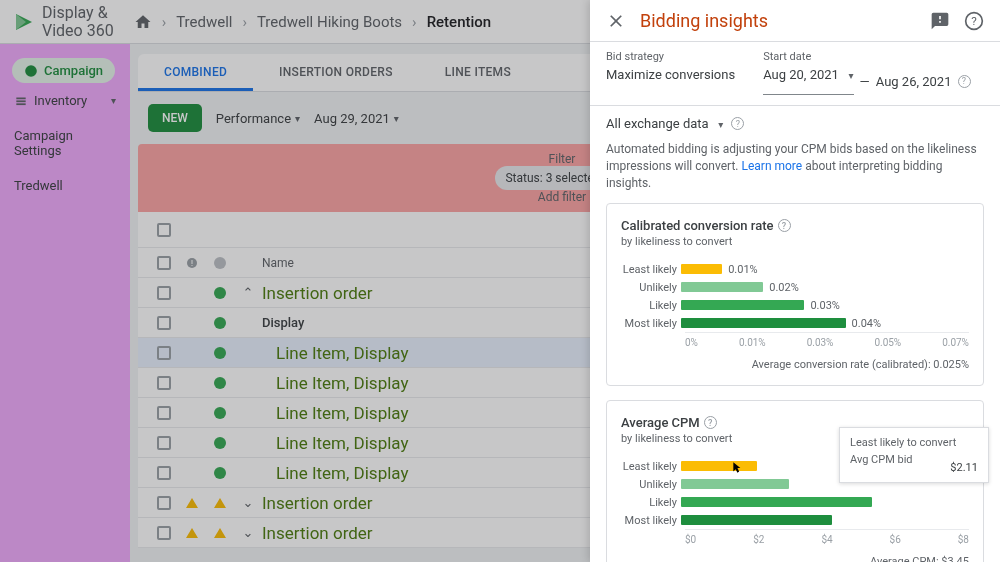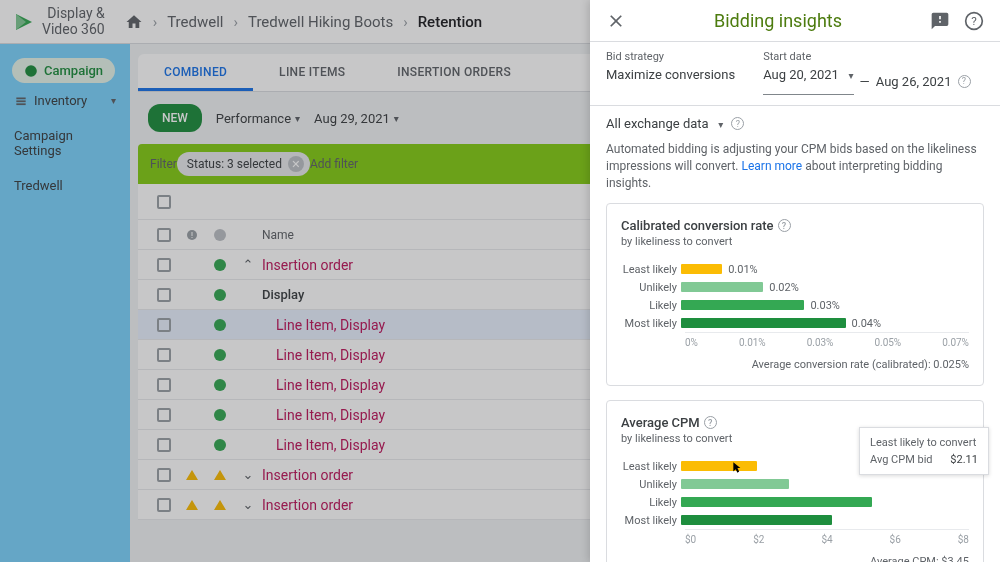--- a/index.html
+++ b/index.html
@@ -3,67 +3,67 @@
 <meta charset="utf-8">
 <style>
 * { margin: 0; padding: 0; box-sizing: border-box; font-family: 'Roboto', Arial, sans-serif; }
 body { width: 1000px; height: 562px; overflow: hidden; background: #fff; position: relative; color: #3c4043; font-size: 13px; }
 .overlay { position: absolute; inset: 0; background: rgba(32,33,36,0.25); z-index: 5; }
 
 
 .topbar { height: 44px; display: flex; align-items: center; padding: 0 12px; background: #fff; border-bottom: 1px solid #dadce0; }
 .logo { display: flex; align-items: center; gap: 6px; }
 .logo-tri { width: 24px; height: 24px; }
-.logo-txt { font-size: 14px; color: #5f6368; line-height: 1.1; text-align: right; }
+.logo-txt { font-size: 16px; color: #5f6368; line-height: 1.1; }
 .crumbs { display: flex; align-items: center; gap: 10px; margin-left: 20px; color: #5f6368; font-size: 15px;}
 .crumbs .sep { color: #9aa0a6; }
 .crumbs .home { fill: #5f6368; }
 .crumbs .last { color: #202124; font-weight: 500;}
 
 
-.leftnav { position: absolute; top: 44px; left: 0; bottom: 0; width: 130px; background: #7dd3fc; padding-top: 14px; }
+.leftnav { position: absolute; top: 44px; left: 0; bottom: 0; width: 130px; background: #f0abfc; padding-top: 14px; }
 .nav-pill { display: inline-flex; align-items: center; gap: 6px; background: #e6f4ea; color: #1e8e3e; border-radius: 14px; padding: 5px 12px; margin-left: 12px; font-size: 13px; font-weight: 500;}
 .nav-item { display: flex; align-items: center; gap: 6px; padding: 10px 14px; color: #3c4043; font-size: 13px;}
 .nav-item .chev { margin-left: auto; }
 
 
 .main { position: absolute; top: 44px; left: 130px; right: 0; bottom: 0; background: #f1f3f4; padding: 10px 14px 0 8px; }
 .tabs { display: flex; background: #fff; border-bottom: 1px solid #dadce0; height: 38px; border-radius: 6px 6px 0 0;}
 .tab { padding: 11px 26px; font-size: 12px; letter-spacing: 0.3px; color: #5f6368; font-weight: 500;}
 .tab.active { color: #1a73e8; border-bottom: 3px solid #1a73e8; }
 .toolbar { display: flex; align-items: center; gap: 14px; padding: 12px 10px; background: #f1f3f4;}
-.new-btn { background: #1e8e3e; color: #fff; padding: 7px 14px; font-size: 12px; font-weight: 500; border-radius: 12px;}
+.new-btn { background: #1e8e3e; color: #fff; padding: 7px 14px; font-size: 12px; font-weight: 500; border-radius: 5px;}
 .tool-link { color: #3c4043; font-size: 13px; display: flex; align-items: center; gap: 4px;}
-.filterrow { display: flex; align-items: center; background: #84cc16; padding: 8px 12px; border-radius: 4px 4px 0 0;}
+.filterrow { display: flex; align-items: center; background: #fca5a5; padding: 8px 12px; border-radius: 4px 4px 0 0; flex-direction: column;}
 .filt-lbl { color: #5f6368; font-size: 12px;}
 .chip { display: flex; align-items: center; gap: 6px; background: #e8eaed; border-radius: 14px; padding: 4px 6px 4px 10px; font-size: 12px; color: #3c4043;}
 .chip .x { width:16px; height:16px; border-radius:50%; background:#bdc1c6; color:#fff; display:flex; align-items:center; justify-content:center; font-size:11px;}
 
 .table { background: #fff; }
 .thead, .trow { display: flex; align-items: center; height: 30px; border-bottom: 1px solid #e8eaed; padding: 0 12px; }
 .thead { color: #5f6368; font-size: 12px;}
 .col-ck { width: 28px; display:flex; justify-content:center;}
 .col-st { width: 28px; display:flex; justify-content:center;}
 .col-st2 { width: 28px; display:flex; justify-content:center;}
 .col-exp { width: 28px; display:flex; justify-content:center;}
 .col-name { flex: 1; }
 .col-id { width: 60px; text-align:right; color:#5f6368; font-size:12px;}
 .ck { width: 14px; height: 14px; border: 2px solid #9aa0a6; border-radius: 2px;}
 .dot-g { width: 12px; height: 12px; border-radius: 50%; background: #34a853; }
 .dot-gr { width: 12px; height: 12px; border-radius: 50%; background: #bdc1c6; }
 .tri-y { width:0; height:0; border-left:6px solid transparent; border-right:6px solid transparent; border-bottom:10px solid #fbbc04;}
-.link { color: #be185d; cursor: pointer; font-size: 14px;}
+.link { color: #4d7c0f; cursor: pointer; font-size: 17px;}
 .plain { color: #3c4043; font-size: 13px; font-weight:500;}
 .trow.sel { background: #e8f0fe; }
 .indent { padding-left: 14px; }
 
 
 .panel { position: absolute; top:0; right:0; bottom:0; width: 410px; background: #fff; z-index: 10; box-shadow: -2px 0 8px rgba(0,0,0,0.15); display:flex; flex-direction:column; overflow:auto;}
 .panel-hd { display:flex; align-items:center; padding: 10px 16px; gap: 14px; border-bottom:1px solid #dadce0;}
-.panel-hd .title { font-size: 18px; color: #4d7c0f; flex:1;text-align:center;}
+.panel-hd .title { font-size: 18px; color: #c2410c; flex:1;}
 .panel-hd .ic { width:20px; height:20px; fill:#5f6368;}
 .panel-meta { display:flex; padding: 8px 16px 10px; gap: 28px; border-bottom:1px solid #dadce0;}
 .meta-col .lbl { font-size: 11px; color:#5f6368; margin-bottom:4px;}
 .meta-col .val { font-size: 13px; color:#3c4043; display:flex; align-items:center; gap:6px;}
 .uline { border-bottom: 1px solid #80868b; padding-bottom:12px;}
 .panel-sub { display:flex; align-items:center; padding: 10px 16px; gap:8px; font-size:13px; color:#3c4043;}
 .panel-info { padding: 0 16px 12px; font-size: 12px; color:#5f6368; line-height:1.4;}
 .lm { color:#1a73e8;}
 
 .card { margin: 0 16px 14px; border:1px solid #dadce0; border-radius:4px; padding: 14px; position:relative;}
@@ -71,23 +71,23 @@
 .card-sub { font-size: 11px; color:#5f6368; margin-top:2px; margin-bottom:12px;}
 
 .chart-row { display:flex; align-items:center; height: 18px; margin-bottom: 0px; font-size:11px; }
 .chart-row .cat { width: 60px; color:#5f6368; text-align:right; padding-right:4px;}
 .chart-row .bar-wrap { flex:1; position:relative; height:12px; display:flex; align-items:center;}
 .chart-row .bar { height: 10px; border-radius:1px;}
 .chart-row .datalabel { margin-left:6px; color:#5f6368;}
 .axis { display:flex; margin-left:64px; font-size:10px; color:#9aa0a6; justify-content:space-between; padding-top:4px; border-top:1px solid #e8eaed;}
 .card-foot { text-align:right; font-size:11px; color:#5f6368; margin-top:10px;}
 
-.tooltip { position:absolute; top: 26px; right: -6px; background:#fff; border:1px solid #dadce0; box-shadow:0 1px 4px rgba(0,0,0,0.15); padding:8px 10px; font-size:11px; color:#5f6368; z-index:20; width:130px;}
+.tooltip { position:absolute; top: 26px; right: -6px; background:#fff; border:1px solid #dadce0; box-shadow:0 1px 4px rgba(0,0,0,0.15); padding:8px 10px; font-size:11px; color:#5f6368; z-index:20; width:150px;}
 .tooltip .tt-row { display:flex; justify-content:space-between; margin-top:4px;}
-.tooltip .tt-val { color:#3c4043;}
+.tooltip .tt-val { color:#3c4043;margin-top:8px;}
 .cursor { position:absolute; width: 14px; height: 14px;}
 
 .help-ic { width:13px; height:13px; border:1px solid #9aa0a6; border-radius:50%; display:inline-flex; align-items:center; justify-content:center; font-size:9px; color:#9aa0a6;}
 .down-arr { font-size:10px; color:#5f6368;}
 </style>
 </head>
 <body>
 
 <div class="topbar">
   <div class="logo">
@@ -130,22 +130,22 @@
       <span>Campaign Settings</span>
     </div>
   <div class="nav-item">
       <span>Tredwell</span>
     </div>
 </div>
 
 <div class="main">
   <div class="tabs">
     <div class="tab active">COMBINED</div>
+    <div class="tab">INSERTION ORDERS</div>
     <div class="tab">LINE ITEMS</div>
-    <div class="tab">INSERTION ORDERS</div>
   </div>
   <div class="toolbar">
     <div class="new-btn">NEW</div>
     <div class="tool-link">
         <span>Performance</span> 
         <span class="down-arr">▾</span>
       </div>
     <div class="tool-link">
         <span>Aug 29, 2021</span> 
         <span class="down-arr">▾</span>

